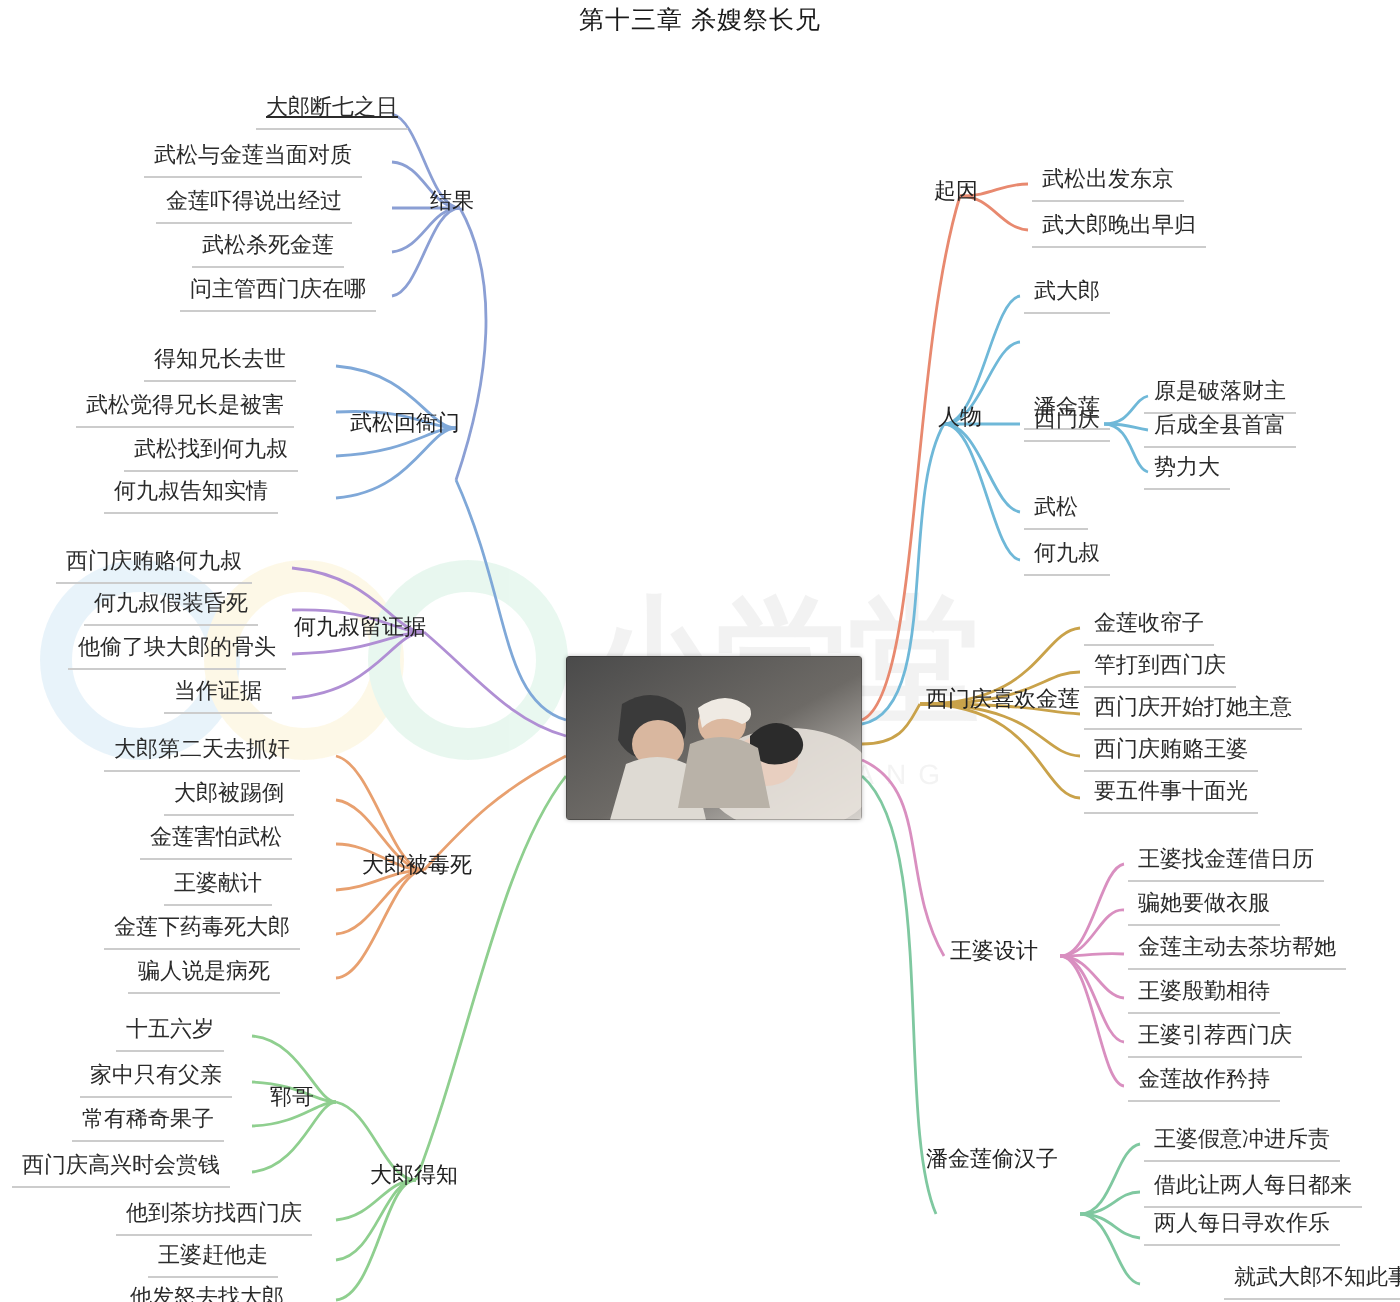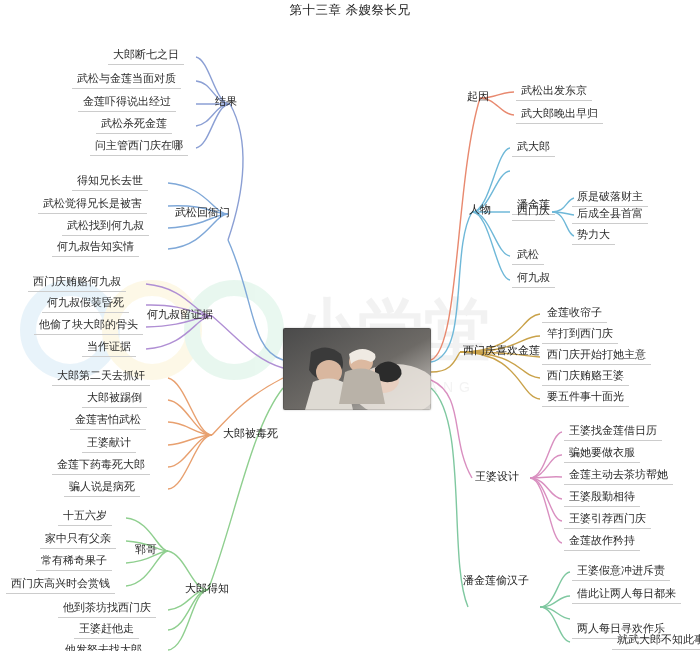--- a/index.html
+++ b/index.html
@@ -184,39 +184,39 @@
     <g>
       <ellipse cx="78" cy="34" rx="12" ry="11" fill="#dcb9a0"></ellipse>
       <path d="M66,26 q14,-10 26,0 q2,6 -4,8 q-12,-6 -20,2 z" fill="#efeae3"></path>
       <path d="M62,44 q18,-8 34,2 l6,30 l-46,0 z" fill="#b9b2a8"></path>
     </g>
     <rect width="148" height="82" fill="none" stroke="#000" stroke-opacity="0.25"></rect>
   </svg>
 </div>
 
 <div class="node branch" style="left:210px; top:93px;">结果</div>
-<div class="node leaf" style="left:108px; top:46px;">大郎断七之日</div>
+<div class="node leaf" style="left:128px; top:46px;text-decoration:underline;">大郎断七之日</div>
 <div class="node leaf" style="left:72px; top:70px;">武松与金莲当面对质</div>
 <div class="node leaf" style="left:78px; top:93px;">金莲吓得说出经过</div>
 <div class="node leaf" style="left:96px; top:115px;">武松杀死金莲</div>
 <div class="node leaf" style="left:90px; top:137px;">问主管西门庆在哪</div>
 
 <div class="node branch" style="left:170px; top:204px;">武松回衙门</div>
 <div class="node leaf" style="left:72px; top:172px;">得知兄长去世</div>
 <div class="node leaf" style="left:38px; top:195px;">武松觉得兄长是被害</div>
 <div class="node leaf" style="left:62px; top:217px;">武松找到何九叔</div>
 <div class="node leaf" style="left:52px; top:238px;">何九叔告知实情</div>
 
 <div class="node branch" style="left:142px; top:306px;">何九叔留证据</div>
 <div class="node leaf" style="left:28px; top:273px;">西门庆贿赂何九叔</div>
 <div class="node leaf" style="left:42px; top:294px;">何九叔假装昏死</div>
 <div class="node leaf" style="left:34px; top:316px;">他偷了块大郎的骨头</div>
 <div class="node leaf" style="left:82px; top:338px;">当作证据</div>
 
-<div class="node branch" style="left:176px; top:425px;margin-left:42px;">大郎被毒死</div>
+<div class="node branch" style="left:176px; top:425px;">大郎被毒死</div>
 <div class="node leaf" style="left:52px; top:367px;">大郎第二天去抓奸</div>
 <div class="node leaf" style="left:82px; top:389px;">大郎被踢倒</div>
 <div class="node leaf" style="left:70px; top:411px;">金莲害怕武松</div>
 <div class="node leaf" style="left:82px; top:434px;">王婆献计</div>
 <div class="node leaf" style="left:52px; top:456px;">金莲下药毒死大郎</div>
 <div class="node leaf" style="left:64px; top:478px;">骗人说是病死</div>
 
 <div class="node branch" style="left:180px; top:580px;">大郎得知</div>
 <div class="node branch" style="left:130px; top:541px;">郓哥</div>
 <div class="node leaf" style="left:58px; top:507px;">十五六岁</div>
@@ -252,14 +252,14 @@
 <div class="node leaf" style="left:564px; top:422px;">王婆找金莲借日历</div>
 <div class="node leaf" style="left:564px; top:444px;">骗她要做衣服</div>
 <div class="node leaf" style="left:564px; top:466px;">金莲主动去茶坊帮她</div>
 <div class="node leaf" style="left:564px; top:488px;">王婆殷勤相待</div>
 <div class="node leaf" style="left:564px; top:510px;">王婆引荐西门庆</div>
 <div class="node leaf" style="left:564px; top:532px;">金莲故作矜持</div>
 
 <div class="node branch" style="left:458px; top:572px;">潘金莲偷汉子</div>
 <div class="node leaf" style="left:572px; top:562px;">王婆假意冲进斥责</div>
 <div class="node leaf" style="left:572px; top:585px;">借此让两人每日都来</div>
-<div class="node leaf" style="left:572px; top:620px;">两人每日寻欢作乐</div>
+<div class="node leaf" style="left:572px; top:604px;">两人每日寻欢作乐</div>
 <div class="node leaf" style="left:572px; top:631px;margin-left:40px;">就武大郎不知此事</div>
 
 </body></html>

